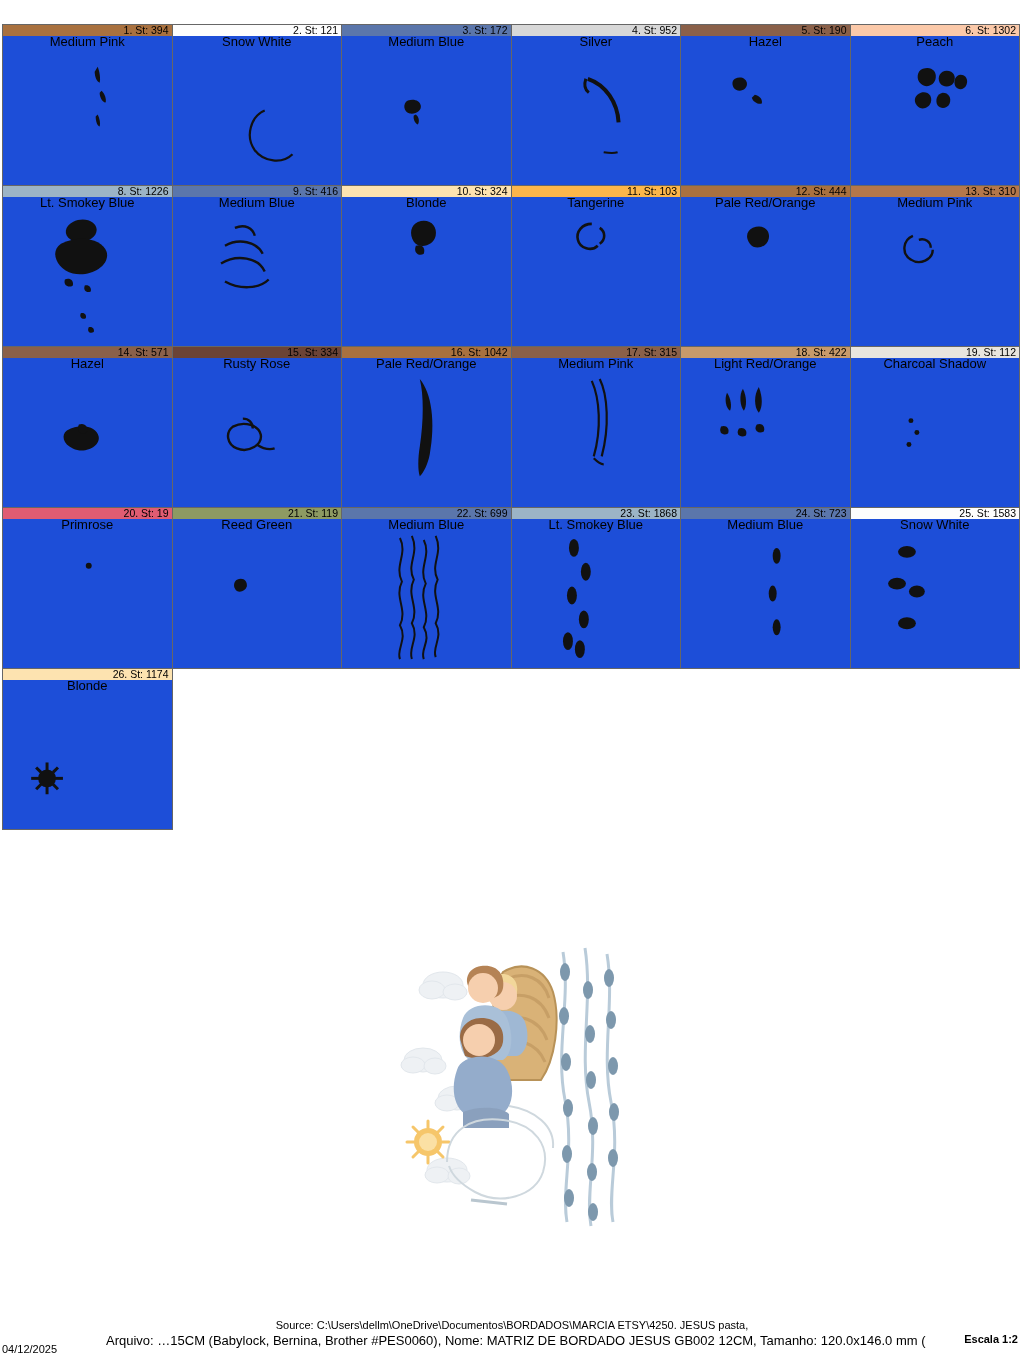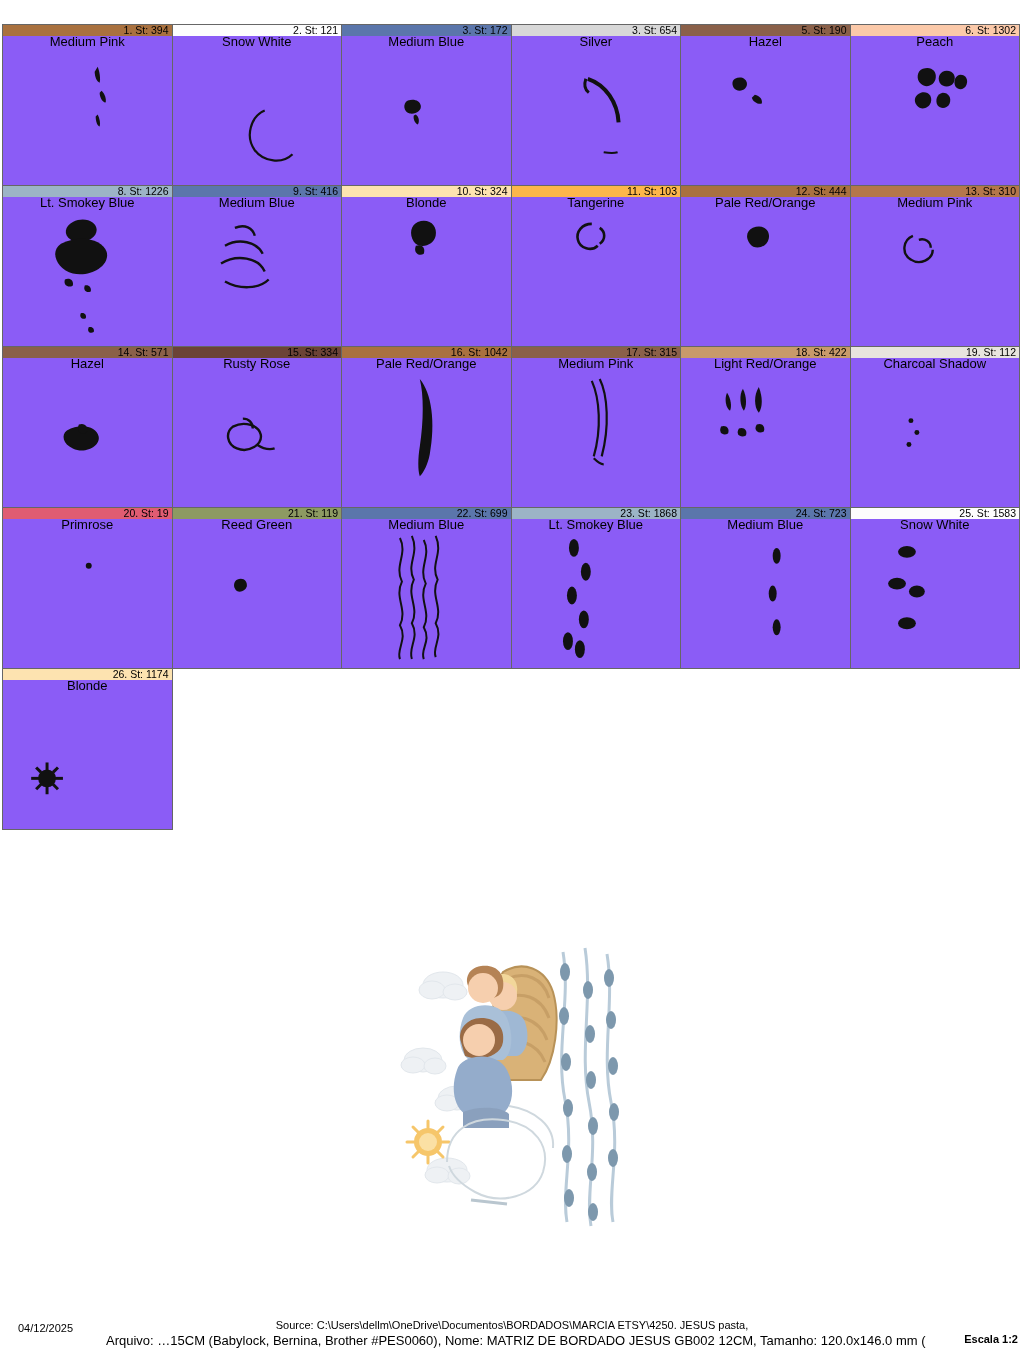--- a/index.html
+++ b/index.html
@@ -25,21 +25,21 @@
     width: 340px; 
     display: grid;
     grid-template-columns: repeat(6, 169.5px);
     grid-auto-rows: 161px;
   }
   .cell {
     border: 1px solid #666;
     margin-left: -1px;
     margin-top: -1px;
     position: relative;
-    background: #8b5cf6;
+    background: #1d4ed8;
     overflow: hidden;
   }
   .swatch {
     position: absolute;
     left: 0; top: 0;
     width: 100%;
     height: 11px;
   }
   .cell-num {
     position: absolute;
@@ -92,24 +92,23 @@
     left: 0; right: 0;
     top: 0;
     text-align: center;
     font-size: 11px;
     line-height: 14px;
     white-space: nowrap;
   }
   #footer .date {
     position: absolute;
     left: 2px;
-    top: 3px;
+    top: 24px;
     font-size: 11px;
     line-height: 14px;
-    margin-left: 16px;
   }
   #footer .arq {
     position: absolute;
     left: 106px;
     top: 16px;
     font-size: 13px;
     line-height: 14px;
     white-space: nowrap;
   }
   #footer .escala {
@@ -160,21 +159,21 @@
           <svg viewBox="0 0 169 135">
             <g fill="#111">
               <path d="M66 52c6-2 12 0 13 5 1 5-5 9-11 8-6-1-8-10-2-13z"></path>
               <path d="M74 66c3 2 4 7 2 10-3-1-5-6-4-9z"></path>
             </g>
           </svg>
         </div>
       </div>
       <div class="cell">
         <div class="swatch" style="background: rgb(216, 216, 216);"></div>
-        <div class="cell-num">3.  St: 654</div>
+        <div class="cell-num">4.  St: 952</div>
         <div class="cell-name">Silver</div>
         <div class="stitch-art">
           <svg viewBox="0 0 169 135">
             <path d="M76 30c18 6 30 24 31 44" fill="none" stroke="#111" stroke-width="4"></path>
             <path d="M74 30c-2 6-1 11 3 14" fill="none" stroke="#111" stroke-width="3"></path>
             <path d="M92 104c6 1 11 1 14 0" fill="none" stroke="#111" stroke-width="2"></path>
           </svg>
         </div>
       </div>
       <div class="cell">

